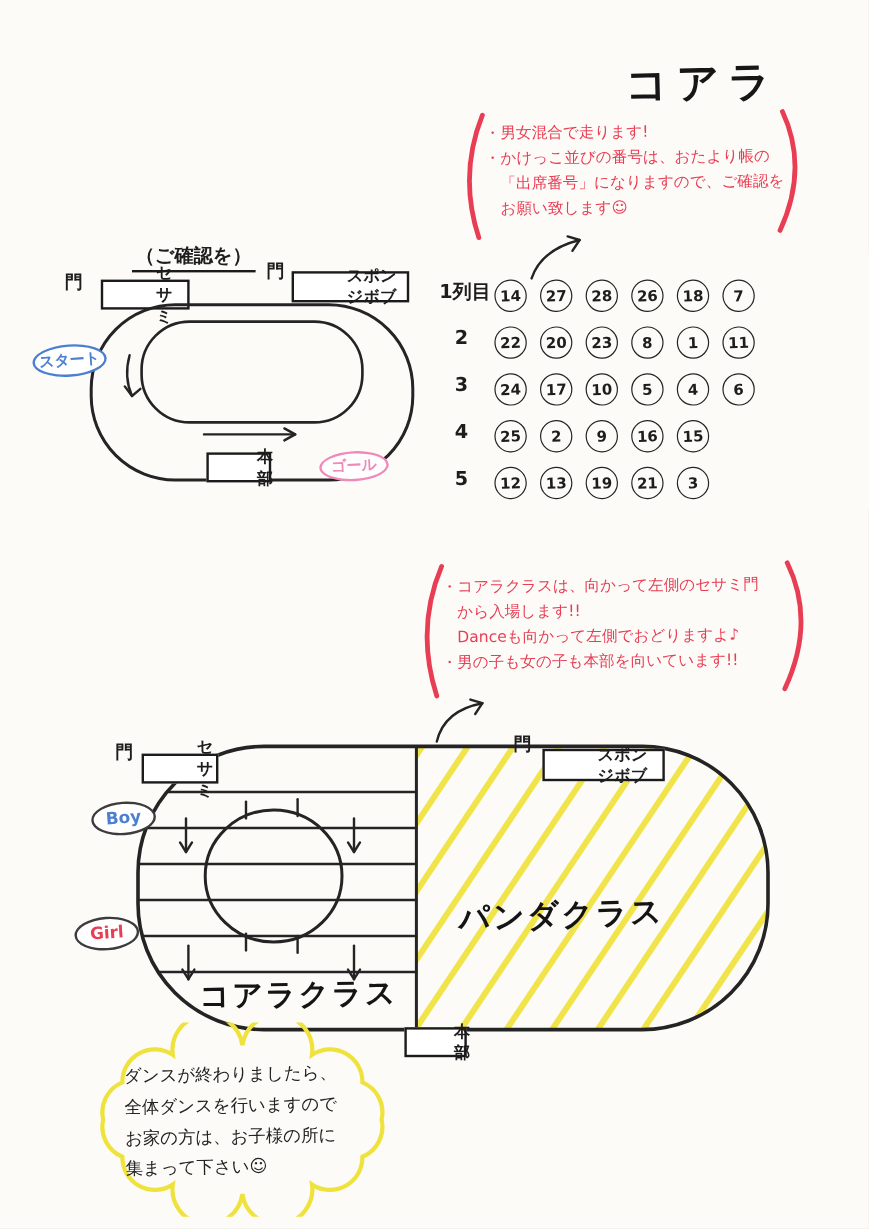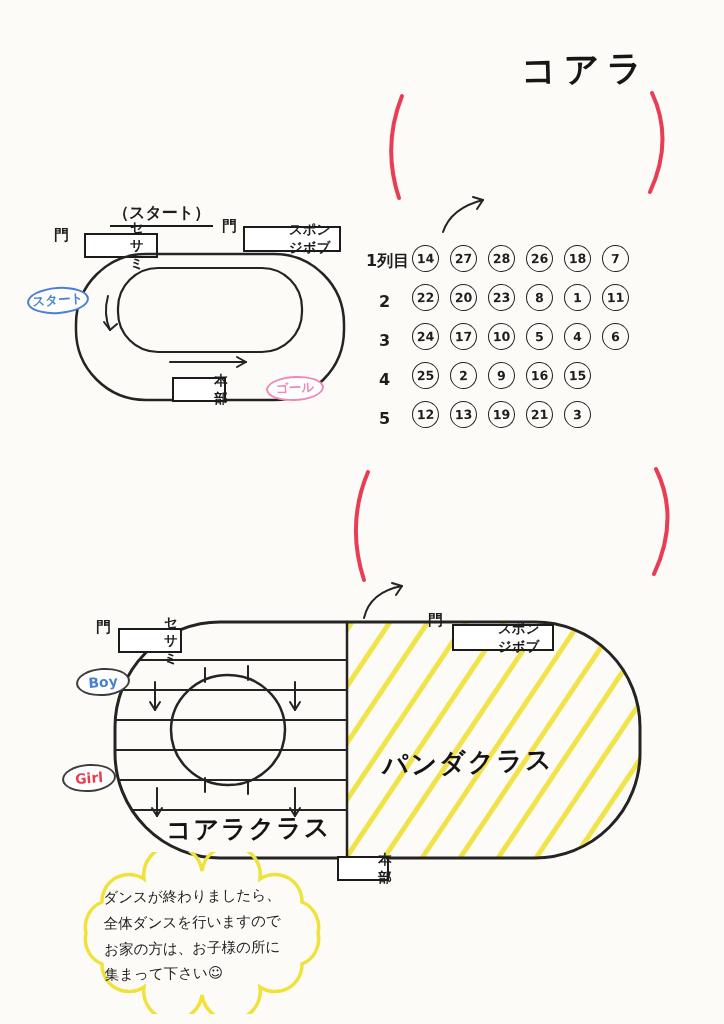--- a/index.html
+++ b/index.html
@@ -31,21 +31,21 @@
     font-size:12.5px; font-weight:600; box-sizing:border-box; white-space:nowrap;
   }
   .start-tag { border:2px solid var(--blue,#4d7fd0); color:var(--blue,#4d7fd0); }
   .goal-tag  { border:2px solid var(--pink,#ef8ab8); color:var(--pink,#e871ab); }
   .boy-tag   { border:2px solid #3c3c3c; color:var(--blue,#4d7fd0); font-size:14px; }
   .girl-tag  { border:2px solid #3c3c3c; color:var(--red,#e83d53); font-size:14px; }
   .class-big { font-weight:700; color:#141414; letter-spacing:2px; }
 
   
   .grid { display:flex; flex-direction:column; }
-  .grid-row { display:flex; align-items:flex-end; height:39px; }
+  .grid-row { display:flex; align-items:flex-start; height:39px; }
   .row-label { width:46px; font-size:16px; font-weight:700; }
   .grid-row:not(:first-child) .row-label { padding-left:13px; width:33px; }
   .num {
     width:25px; height:25px; border:1.7px solid #242424; border-radius:50%;
     display:flex; align-items:center; justify-content:center;
     font-size:12.5px; font-weight:600; margin-right:11px; background:transparent;
     transform:rotate(-2deg);
   }
 
   
@@ -61,27 +61,33 @@
 
 <div class="page">
 
   <div class="abs page-title" style="left:521px; top:46px;">コアラ</div>
 
   <svg class="abs" style="left:382px; top:90px;" width="292" height="114" viewBox="0 0 292 114">
     <path class="redk" d="M 20 6 Q 0 56 17 108" stroke-width="4"></path>
     <path class="redk" d="M 270 3 Q 292 50 268 102" stroke-width="4"></path>
   </svg>
 
+  <div class="abs note" style="left:404px; top:100px; width:256px;">
+    <div class="nline">・男女混合で走ります!</div>
+    <div class="nline">・かけっこ並びの番号は、おたより帳の</div>
+    <div class="nline">　「出席番号」になりますので、ご確認を</div>
+    <div class="nline">　お願い致します☺</div>
+  </div>
 
   <svg class="abs" style="left:435px; top:192px;" width="62" height="44" viewBox="0 0 62 44">
     <path class="ink" d="M 8 40 Q 16 16 48 8" stroke-width="2"></path>
     <path class="ink" d="M 48 8 L 38 5 M 48 8 L 42 17" stroke-width="2"></path>
   </svg>
 
-  <div class="abs kakekko" style="left:110px; top:203px;">（スタート）</div>
+  <div class="abs kakekko" style="left:110px; top:203px;">（ご確認を）</div>
   <div class="abs gate" style="left:54px; top:226px;">門</div>
   <div class="abs gate" style="left:222px; top:217px;">門</div>
   <div class="abs label-box" style="left:84px; top:233px; width:74px; height:25px;">セサミ</div>
   <div class="abs label-box" style="left:243px; top:226px; width:98px; height:26px;">スポンジボブ</div>
 
   <svg class="abs" style="left:20px; top:240px;" width="345" height="175" viewBox="0 0 345 175">
     <rect class="ink" x="56" y="14" width="268" height="146" rx="70" stroke-width="2.5"></rect>
     <rect class="ink" x="98" y="28" width="184" height="84" rx="40" stroke-width="2.2"></rect>
     <path class="ink" d="M 88 56 Q 83 74 90 90" stroke-width="2"></path>
     <path class="ink" d="M 90 90 L 84 82 M 90 90 L 97 84" stroke-width="2"></path>
@@ -137,20 +143,26 @@
       <span class="num">21</span>
       <span class="num">3</span>
     </div>
   </div>
 
   <svg class="abs" style="left:346px; top:466px;" width="334" height="120" viewBox="0 0 334 120">
     <path class="redk" d="M 22 6 Q 0 58 18 114" stroke-width="4"></path>
     <path class="redk" d="M 310 3 Q 334 52 308 108" stroke-width="4"></path>
   </svg>
 
+  <div class="abs note" style="left:368px; top:478px; width:296px;">
+    <div class="nline">・コアラクラスは、向かって左側のセサミ門</div>
+    <div class="nline">　から入場します!!</div>
+    <div class="nline">　Danceも向かって左側でおどりますよ♪</div>
+    <div class="nline">・男の子も女の子も本部を向いています!!</div>
+  </div>
 
   <svg class="abs" style="left:358px; top:580px;" width="60" height="42" viewBox="0 0 60 42">
     <path class="ink" d="M 6 38 Q 12 12 44 6" stroke-width="2"></path>
     <path class="ink" d="M 44 6 L 34 3 M 44 6 L 38 15" stroke-width="2"></path>
   </svg>
 
   <svg class="abs" style="left:58px; top:610px;" width="604" height="285" viewBox="0 0 604 285">
     <defs>
       <clipPath id="stadiumClip">
           <rect x="57" y="12" width="525" height="236" rx="105"></rect>

